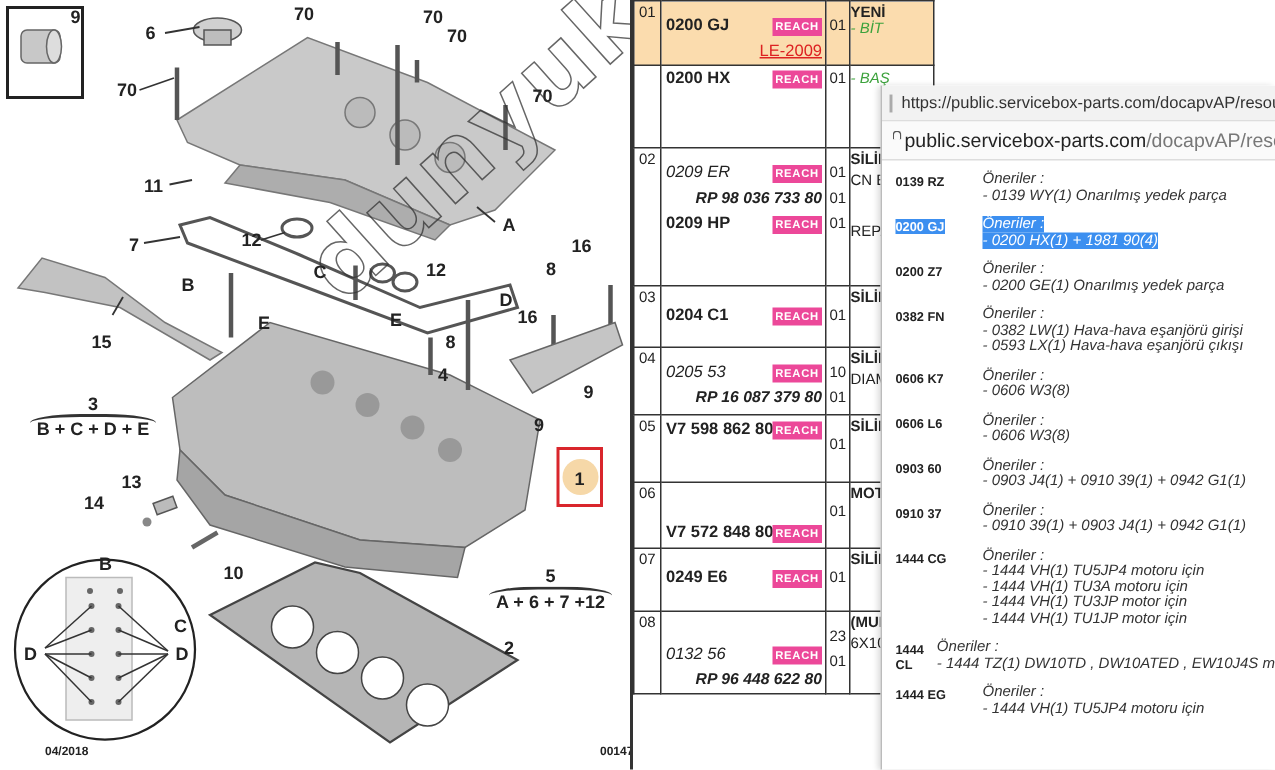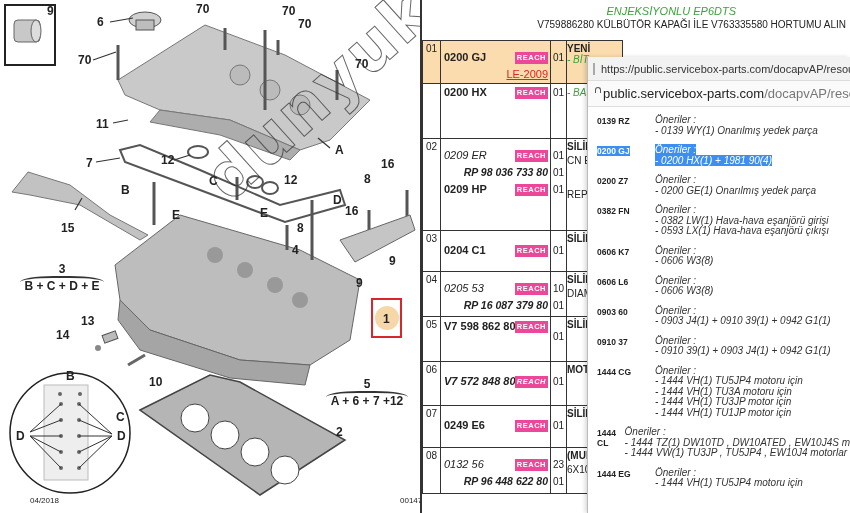--- a/index.html
+++ b/index.html
@@ -5,21 +5,21 @@
   * { box-sizing: border-box; margin: 0; padding: 0; }
   body { width: 850px; height: 513px; overflow: hidden; background: #fff; font-family: "Liberation Sans", sans-serif; position: relative; }
 
   
   #diagram { position: absolute; left: 0; top: 0; width: 420px; height: 513px; background: #fff; overflow: hidden; }
   #diagram svg { position: absolute; left: 0; top: 0; }
   .callout { position: absolute; font-weight: bold; font-size: 12px; color: #222; font-family: "Liberation Sans", sans-serif; }
   .formula { position: absolute; font-weight: bold; font-size: 12px; color: #222; text-align: center; }
   .formula .top { display: block; }
   .formula .bot { display: block; border-top: 2px solid #333; padding-top: 1px; border-radius: 40% 40% 0 0 / 6px 6px 0 0; }
-  .footer-l { position: absolute; font-weight: normal; font-size: 8px; color: #222; padding-left: 27px; }
+  .footer-l { position: absolute; font-weight: bold; font-size: 8px; color: #222; padding-left: 27px; }
   .inset-box { position: absolute; left: 4px; top: 4px; width: 52px; height: 62px; border: 2px solid #222; }
   .sel-box { position: absolute; left: 371px; top: 298px; width: 31px; height: 40px; border: 2px solid #d9262c; }
   .sel-dot { position: absolute; left: 375px; top: 306px; width: 24px; height: 24px; border-radius: 50%; background: #f6d8a8; }
   .watermark { position: absolute; left: 190px; top: 160px; font-size: 64px; font-weight: bold; color: transparent; -webkit-text-stroke: 1px #333; transform: rotate(-42deg); transform-origin: left top; letter-spacing: 2px; opacity: .75; font-family: "DejaVu Sans", sans-serif; white-space: nowrap; }
 
   
   #catalog { position: absolute; left: 420px; top: 0; width: 430px; height: 513px; background: #fff; border-left: 2px solid #333; }
   .cat-header { height: 24px; border-bottom: 2px solid #333; display: flex; }
   .cat-header .ref { width: 204px; border-right: 1px solid #333; font-size: 15px; padding: 3px 0 0 6px; color: #111; }
   .cat-header .ref b { font-weight: bold; }
@@ -205,24 +205,20 @@
 
   <div class="sel-dot"></div>
   <div class="sel-box"></div>
   <span class="callout" style="left:383px;top:312px;">1</span>
 
   <span class="footer-l" style="left:3px;top:496px;">04/2018</span>
   <span class="footer-l" style="left:373px;top:496px;">00147284</span>
 </div>
 
 <div id="catalog">
-  <div class="cat-note">
-    <span class="engine">ENJEKSİYONLU EP6DTS</span>
-    <span class="instr">V759886280 KÜLBÜTÖR KAPAĞI İLE V763335580 HORTUMU ALIN</span>
-  </div>
 
   <table class="parts">
 
     <tbody>
         <tr class="hl">
       <td class="c-pos" rowspan="1">01</td>
       <td class="c-ref">
         <div class="line" style="margin-top:8px;"><span class="pn">0200 GJ</span><span class="reach">REACH</span></div>
         <div class="line le">LE-2009</div>
       </td>
@@ -304,21 +300,21 @@
             <div class="line" style="margin-top:11px;">01</div>
           </td>
       <td class="c-desc">
             <div class="desc-b" style="padding-top:2px;">SİLİN</div>
           </td>
     </tr>
 
     <tr style="height:44px;">
       <td class="c-pos">06</td>
       <td class="c-ref">
-        <div class="line" style="margin-top:11px;font-style:italic;"><span class="pn">V7 572 848 80</span><span class="reach">REACH</span></div>
+        <div class="line" style="margin-top:25px;"><span class="pn">V7 572 848 80</span><span class="reach">REACH</span></div>
       </td>
       <td class="c-qty">
             <div class="line" style="margin-top:11px;">01</div>
           </td>
       <td class="c-desc">
             <div class="desc-b" style="padding-top:2px;">MOTO</div>
           </td>
     </tr>
 
     <tr style="height:42px;">
@@ -330,21 +326,21 @@
             <div class="line" style="margin-top:11px;">01</div>
           </td>
       <td class="c-desc">
             <div class="desc-b" style="padding-top:2px;">SİLİN</div>
           </td>
     </tr>
 
     <tr style="height:46px;">
       <td class="c-pos">08</td>
       <td class="c-ref">
-        <div class="line" style="margin-top:8px;"><span class="pn italic">0132 56</span><span class="reach">REACH</span></div>
+        <div class="line" style="margin-top:20px;"><span class="pn italic">0132 56</span><span class="reach">REACH</span></div>
         <div class="line rp">RP 96 448 622 80</div>
       </td>
       <td class="c-qty">
         <div class="line" style="margin-top:8px;">23</div>
         <div class="line">01</div>
       </td>
       <td class="c-desc">
         <div class="desc-b" style="padding-top:2px;">(MUL</div>
         <div class="line">6X10</div>
       </td>
@@ -429,21 +425,20 @@
           <div>- 1444 VH(1) TU3A motoru için</div>
           <div>- 1444 VH(1) TU3JP motor için</div>
           <div>- 1444 VH(1) TU1JP motor için</div>
         </div>
     </div>
     <div class="sugg">
       <div class="code">1444 CL</div>
       <div class="body">
           <div>Öneriler :</div>
           <div>- 1444 TZ(1) DW10TD , DW10ATED , EW10J4S m</div>
-          <div>- 1444 VW(1) TU3JP , TU5JP4 , EW10J4 motorlar</div>
         </div>
     </div>
     <div class="sugg">
       <div class="code">1444 EG</div>
       <div class="body">
           <div>Öneriler :</div>
           <div>- 1444 VH(1) TU5JP4 motoru için</div>
         </div>
     </div>
   </div>

